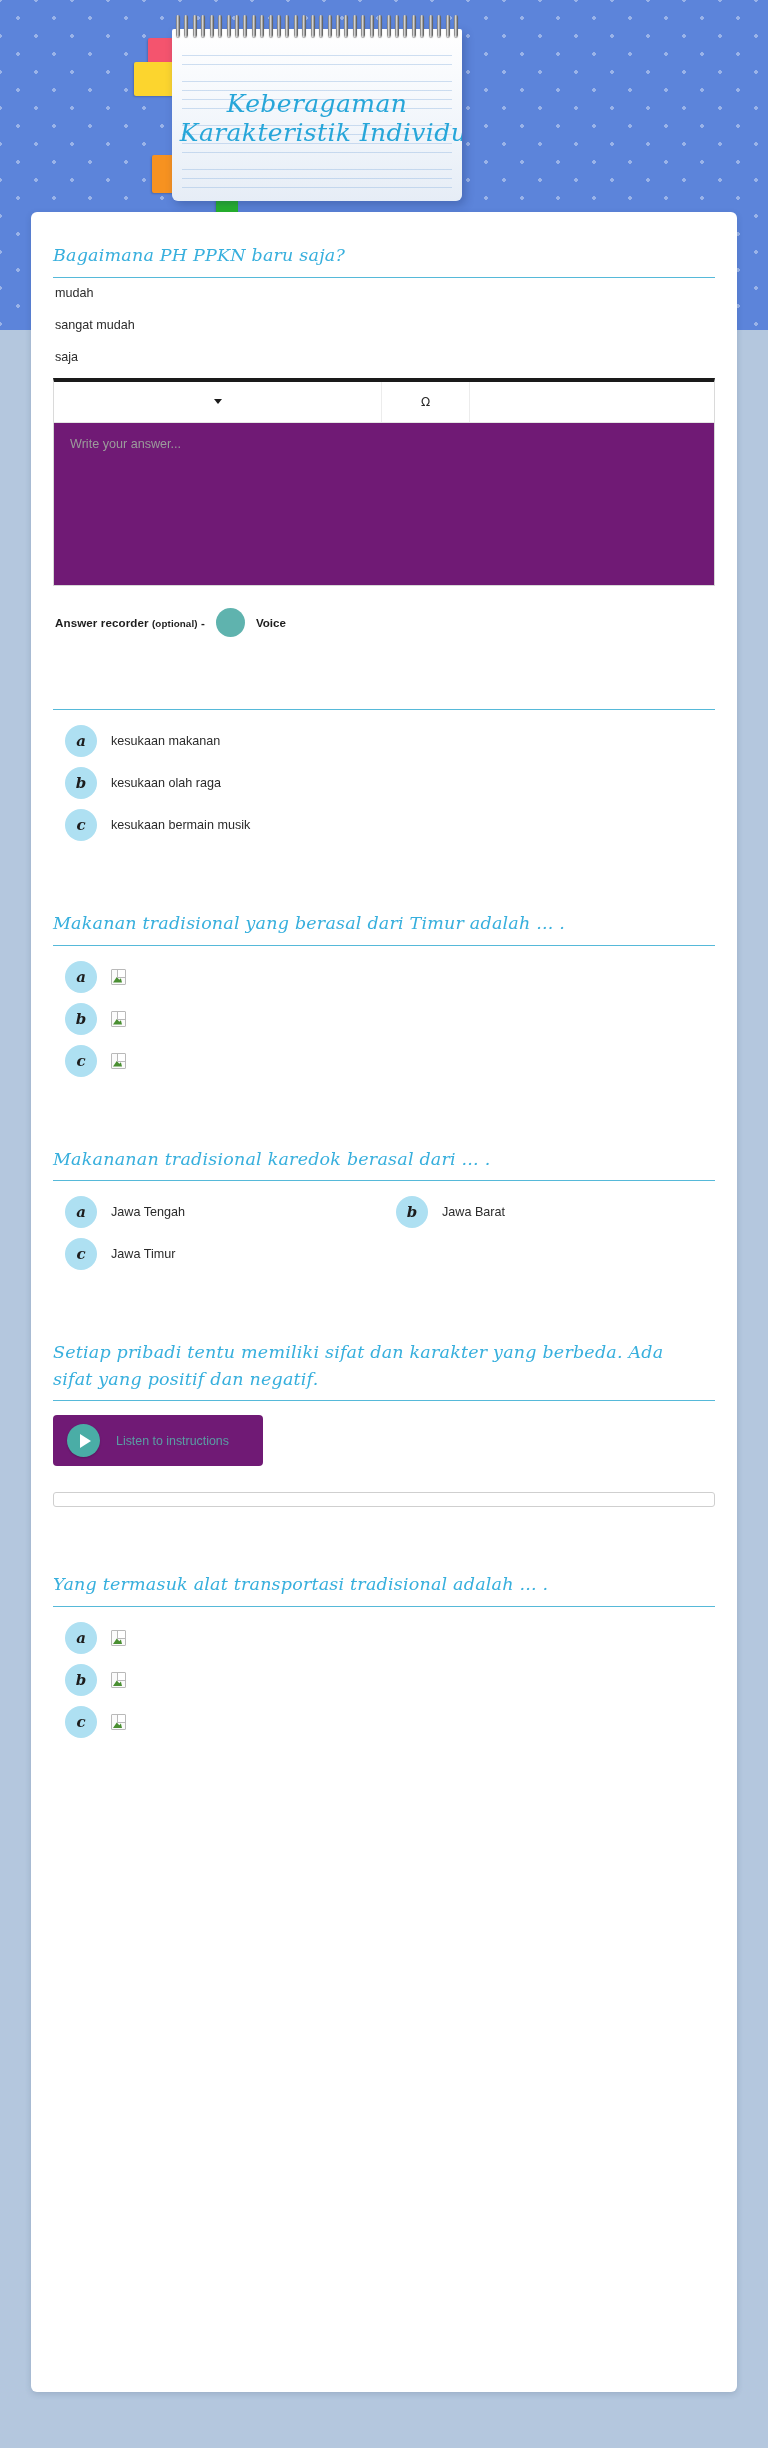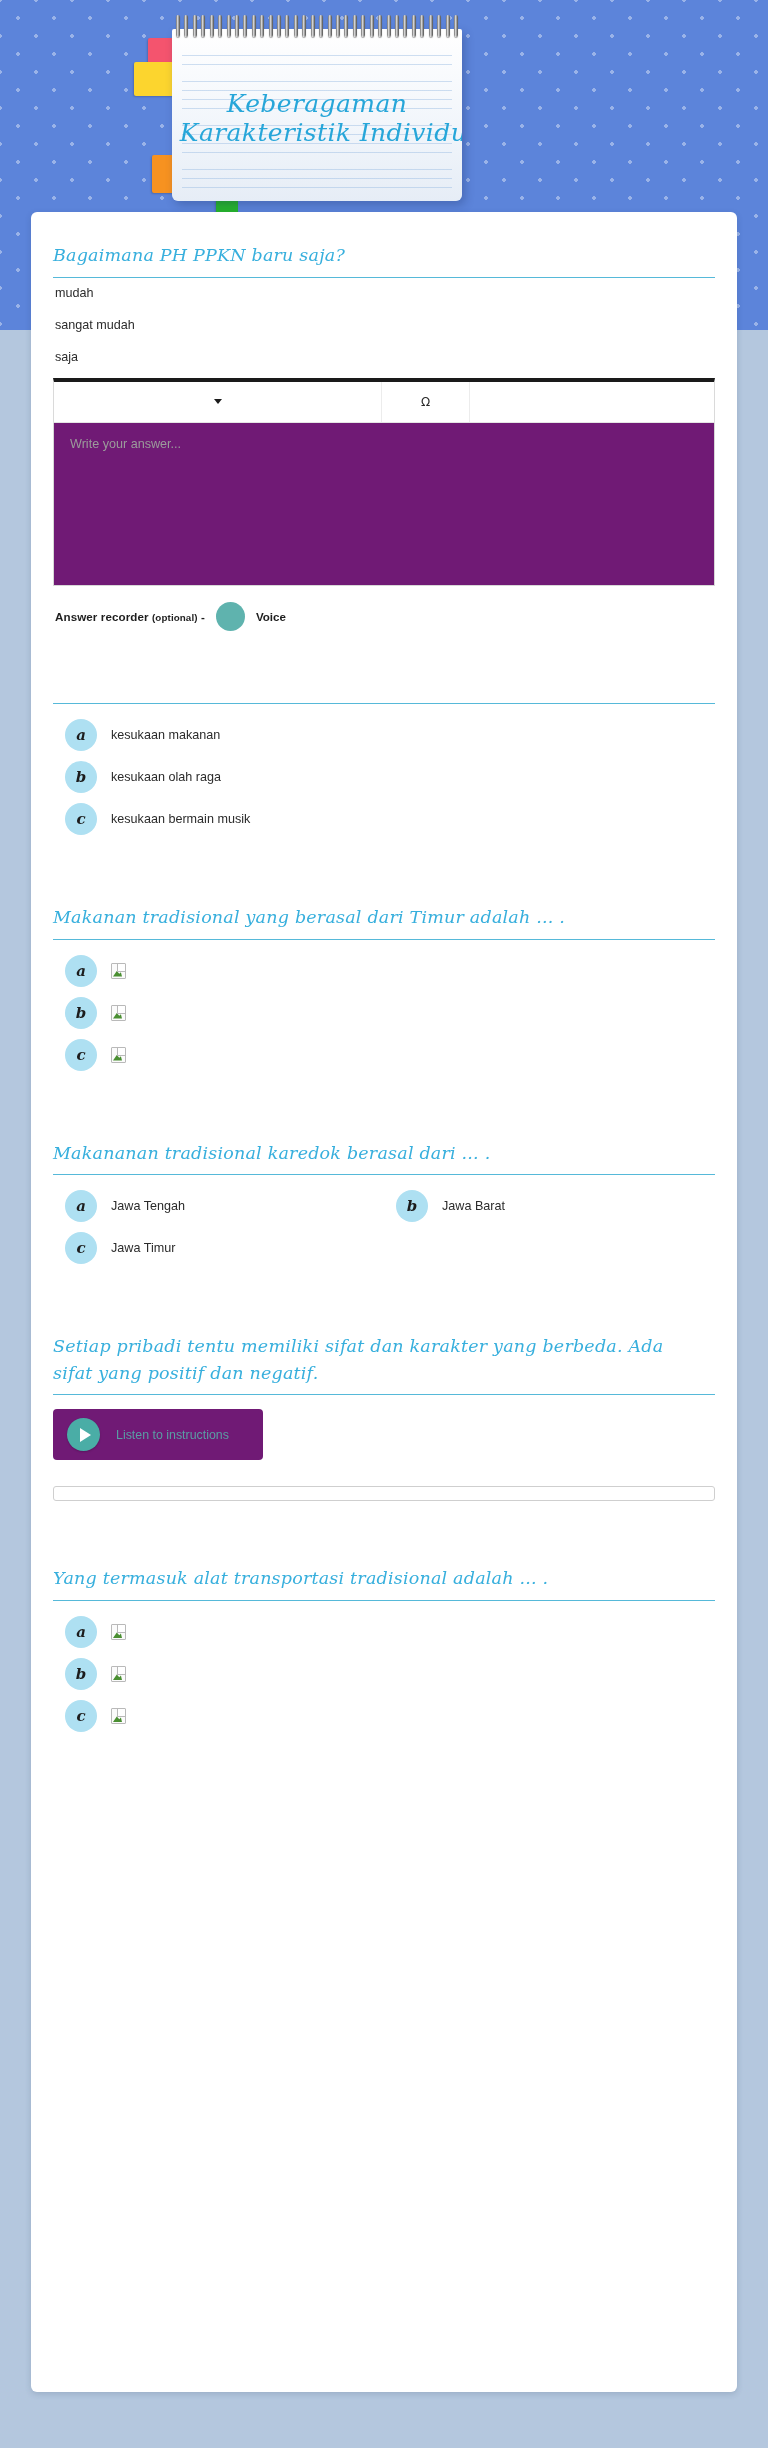--- a/index.html
+++ b/index.html
@@ -177,21 +177,21 @@
   .editor-placeholder {
     font-size: 12.6px;
     color: #9b9b9b;
   }
 
   
   .recorder-row {
     display: flex;
     align-items: center;
     gap: 0;
-    margin-top: 16px;
+    margin-top: 22px;
     padding-left: 2px;
   }
   .rec-label {
     font-size: 11.6px;
     font-weight: bold;
     color: #1e1e1e;
     letter-spacing: .1px;
   }
   .rec-label .opt {
     font-size: 9.8px;

